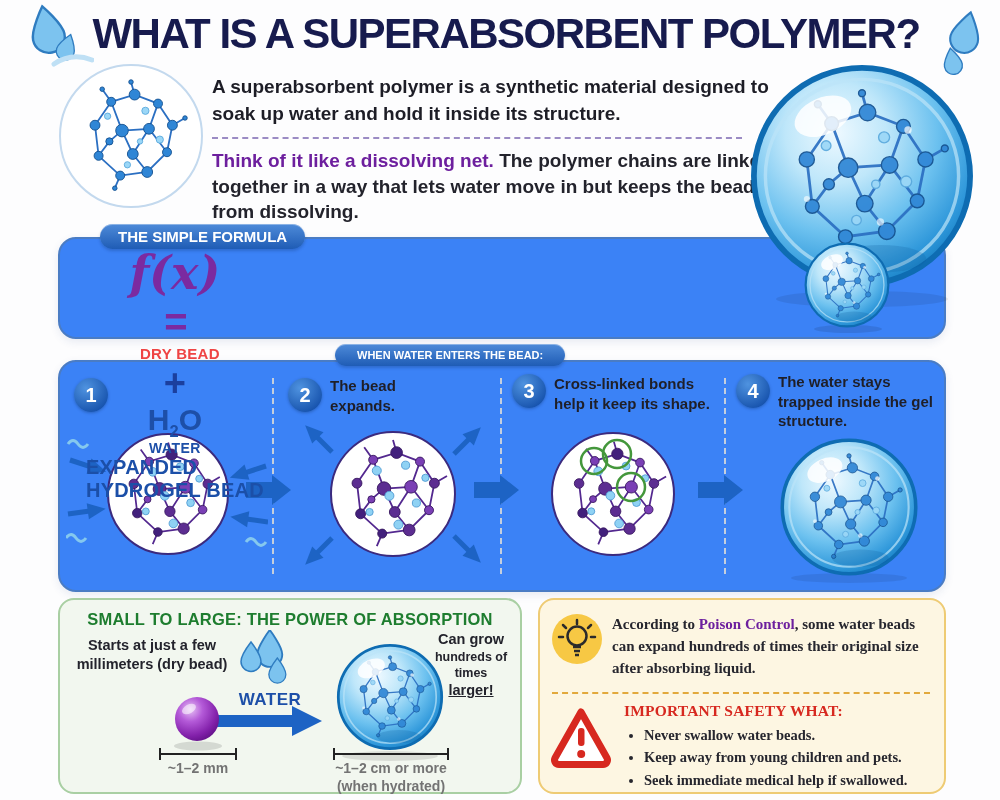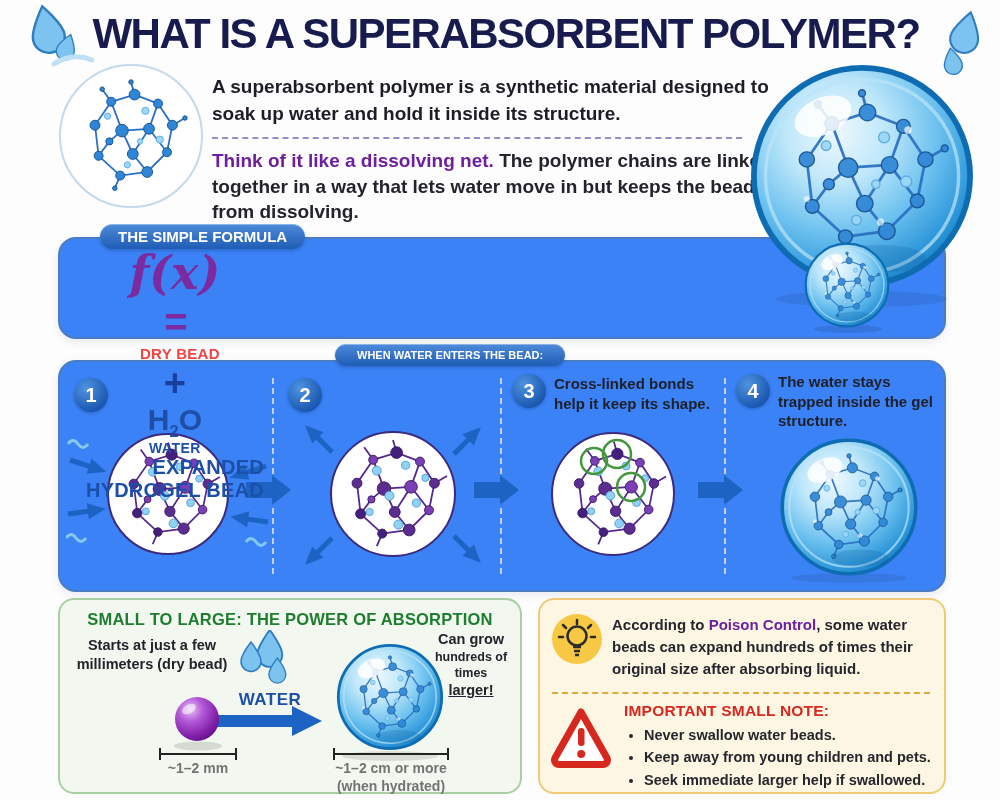--- a/index.html
+++ b/index.html
@@ -18,21 +18,21 @@
   .hint{font-size:19px;font-weight:600;color:#23232c;line-height:1.35;margin:0;}
   .hint b{color:#6d1f9e;}
   .fxrow{position:absolute;left:86px;top:246px;height:86px;display:flex;align-items:center;z-index:4;flex-direction:column;}
   .fx{font-family:"DejaVu Serif",serif;font-style:italic;font-weight:bold;font-size:46px;color:#7b2aa0;}
   .eq{font-size:40px;font-weight:bold;color:#7b2aa0;margin:0 18px 0 20px;}
   .plab{font-size:15px;font-weight:bold;color:#ef4444;margin-left:10px;letter-spacing:.3px;}
   .plus{font-size:38px;font-weight:bold;color:#1b3f9e;margin:0 24px;}
   .h2o{font-size:30px;font-weight:bold;color:#1d4fa8;line-height:1;}
   .h2o sub{font-size:.55em;}
   .wlab{font-size:14px;font-weight:bold;color:#1d4fa8;text-align:center;letter-spacing:.5px;}
-  .result{font-size:20px;font-weight:bold;color:#1b4fa8;text-align:right;line-height:1.15;letter-spacing:.2px;}
+  .result{font-size:20px;font-weight:bold;color:#1b4fa8;text-align:left;line-height:1.15;letter-spacing:.2px;}
   .steptxt{font-size:15px;font-weight:600;color:#1f1f28;line-height:1.3;}
   .numc{width:34px;height:34px;border-radius:50%;color:#fff;font-weight:bold;font-size:20px;
         display:flex;align-items:center;justify-content:center;
         background:radial-gradient(circle at 35% 30%,#4f93e0,#1753ad 78%);
         box-shadow:0 1px 3px rgba(10,40,90,.35);}
   .vsep{position:absolute;width:0;border-left:2px dashed #c4cedd;}
   .gbox{position:absolute;background:#f2f7ef;border:2px solid #a9cfa3;border-radius:16px;}
   .gtitle{position:absolute;left:0;right:0;top:10px;text-align:center;margin:0;
           font-size:16.5px;font-weight:bold;color:#1e7d2f;letter-spacing:.2px;}
   .cap{font-size:14.5px;font-weight:600;color:#23232c;text-align:center;line-height:1.3;}
@@ -229,20 +229,21 @@
       <use href="#sArr" transform="translate(4,46) rotate(18)"></use>
       <use href="#sArr" transform="translate(2,100) rotate(-8)"></use>
       <use href="#sArr" transform="translate(200,52) rotate(162)"></use>
       <use href="#sArr" transform="translate(202,108) rotate(188)"></use>
       <use href="#sq" transform="translate(2,30)"></use>
       <use href="#sq" transform="translate(0,124)"></use>
       <use href="#sq" transform="translate(180,128)"></use>
     </svg>
 
     <div class="abs numc" style="left:228px;top:16px;">2</div>
+    <div class="abs steptxt" style="left:270px;top:14px;width:130px;">The bead expands.</div>
     <svg class="abs" style="left:232px;top:52px;" width="202" height="164">
       <circle cx="101" cy="80" r="62" fill="#fff" stroke="#3b2a7e" stroke-width="2"></circle>
       <g transform="translate(38,17) scale(0.9)">
           <use href="#netP"></use>
         </g>
       <use href="#sArr" transform="translate(40,38) rotate(-135)"></use>
       <use href="#sArr" transform="translate(162,40) rotate(-45)"></use>
       <use href="#sArr" transform="translate(40,124) rotate(135)"></use>
       <use href="#sArr" transform="translate(162,122) rotate(45)"></use>
     </svg>
@@ -325,21 +326,21 @@
       <span style="display:block;">(when hydrated)</span>
     </div>
 
     <div class="abs cap" style="left:366px;top:30px;width:90px;">
       <span style="display:block;">Can grow</span>
       <span class="grow2" style="display:block;">hundreds of times</span>
       <span style="display:block;text-decoration:underline;">larger!</span>
     </div>
   </div>
 
-  <div class="ybox" style="left:538px;top:598px;width:404px;height:192px;">
+  <div class="ybox" style="left:538px;top:598px;width:404px;height:192px;font-family:Liberation Serif, serif;">
     <svg class="abs" style="left:10px;top:12px;" width="54" height="54">
       <circle cx="27" cy="27" r="25" fill="#f7c844"></circle>
       <circle cx="27" cy="24" r="9.5" fill="none" stroke="#2b2b2b" stroke-width="2.5"></circle>
       <path d="M23 35 h8 M24 39 h6 M25 43 h4" stroke="#2b2b2b" stroke-width="2.5" fill="none"></path>
       <g stroke="#2b2b2b" stroke-width="2.5" stroke-linecap="round">
         <line x1="27" y1="8" x2="27" y2="12"></line>
           <line x1="13" y1="13" x2="16" y2="16"></line>
         <line x1="41" y1="13" x2="38" y2="16"></line>
           <line x1="9" y1="25" x2="13" y2="25"></line>
         <line x1="45" y1="25" x2="41" y2="25"></line>
@@ -347,21 +348,21 @@
     </svg>
     <p class="abs infotext" style="left:72px;top:14px;width:320px;"><span>According to </span><a href="#">Poison Control</a><span>, some water beads can expand hundreds of times their original size after absorbing liquid.</span></p>
 
     <div class="divider-yellow" style="left:12px;top:92px;width:378px;"></div>
 
     <svg class="abs" style="left:8px;top:104px;" width="66" height="64">
       <path d="M33 8 L59 54 a4.5 4.5 0 0 1 -4 6.5 H11 A4.5 4.5 0 0 1 7 54 Z" fill="#ffffff" stroke="#d7281f" stroke-width="7" stroke-linejoin="round"></path>
       <rect x="30" y="24" width="6.5" height="18" rx="3" fill="#d7281f"></rect>
       <circle cx="33.2" cy="50" r="4" fill="#d7281f"></circle>
     </svg>
-    <h3 class="abs stitle" style="left:84px;top:102px;">IMPORTANT SMALL NOTE:</h3>
+    <h3 class="abs stitle" style="left:84px;top:102px;">IMPORTANT SAFETY WHAT:</h3>
     <ul class="abs sbullets" style="left:86px;top:120px;width:302px;">
       <li>Never swallow water beads.</li>
       <li>Keep away from young children and pets.</li>
-      <li>Seek immediate larger help if swallowed.</li>
+      <li>Seek immediate medical help if swallowed.</li>
     </ul>
   </div>
 
 </div>
 
 </body></html>

